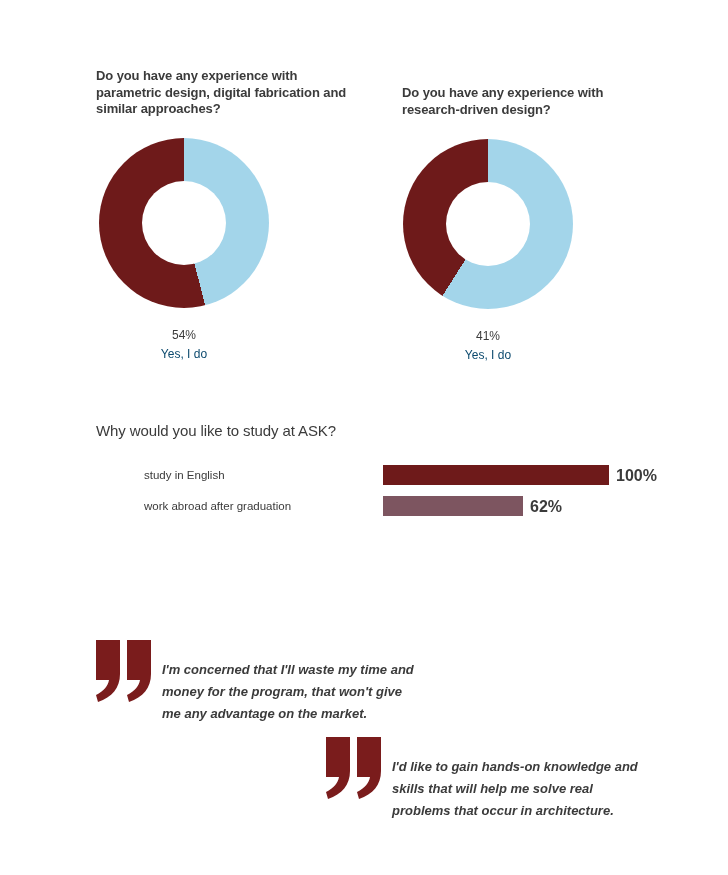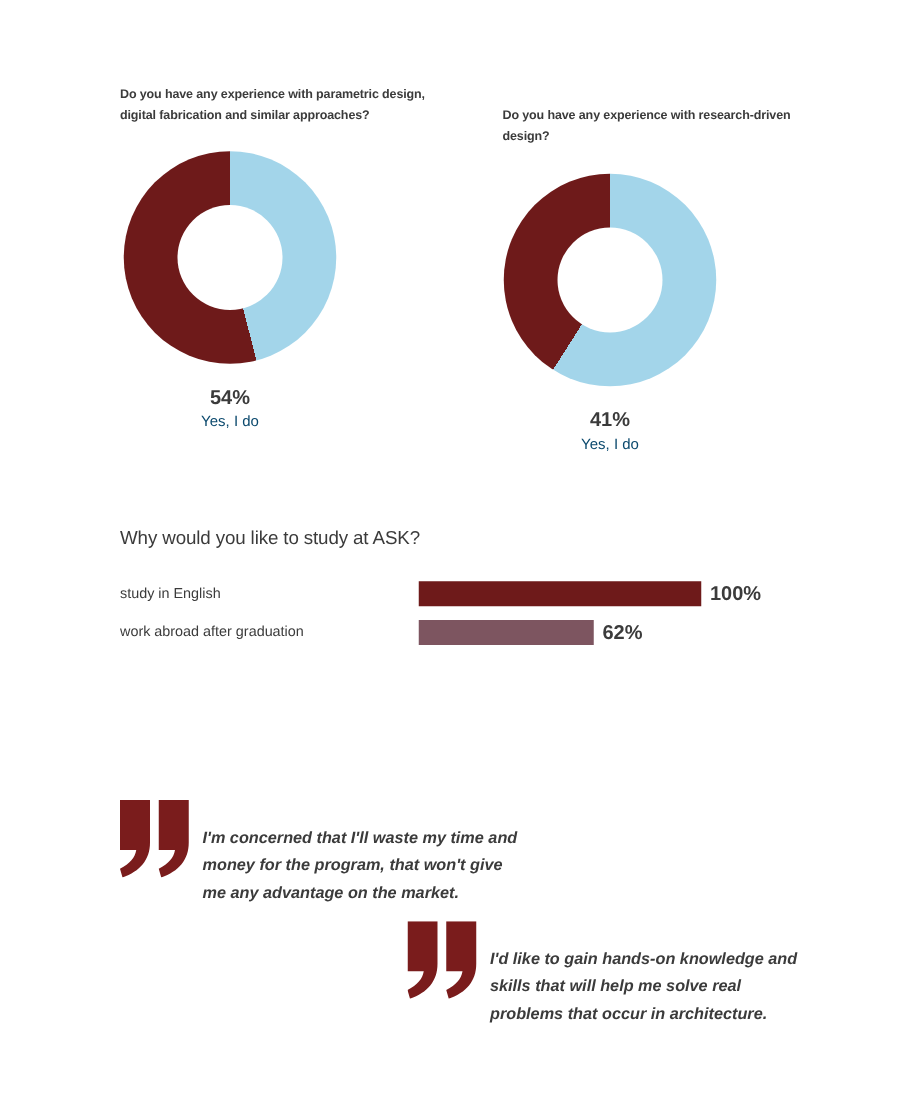--- a/index.html
+++ b/index.html
@@ -24,21 +24,21 @@
     width: 728px;
     height: 380px;
   }
   .donut-block {
     position: absolute;
   }
   .donut-block.left  { left: 96px;  top: 68px;  width: 260px; }
   .donut-block.right { left: 402px; top: 85px;  width: 260px; }
 
   .q-title {
-    font-size: 10px;
+    font-size: 13px;
     font-weight: bold;
     line-height: 16.5px;
     letter-spacing: -0.1px;
     color: #3b3b3b;
     margin: 0;
   }
 
   .donut-wrap {
     position: relative;
     width: 170px;
@@ -64,22 +64,22 @@
   }
 
   .donut-caption {
     text-align: center;
     width: 170px;
     margin-top: 18px;
   }
   .donut-block.left  .donut-caption { margin-left: 3px; }
   .donut-block.right .donut-caption { margin-left: 1px; }
   .donut-pct {
-    font-size: 16px;
-    font-weight: bold;
+    font-size: 12px;
+    font-weight: normal;
     color: #3b3b3b;
     line-height: 19px;
   }
   .donut-label {
     font-size: 12px;
     color: #0c4a6e;
     line-height: 19px;
   }
 
   
@@ -100,20 +100,21 @@
   }
   .bar-rows {
     position: absolute;
     left: 96px;
     top: 50px;
     width: 560px;
   }
   .bar-row {
     position: relative;
     height: 31px;
+    margin-left: 48px;
   }
   .bar-cat {
     position: absolute;
     left: 0;
     top: 2px;
     width: 235px;
     font-size: 11.5px;
     color: #3b3b3b;
     line-height: 16px;
     white-space: nowrap;

